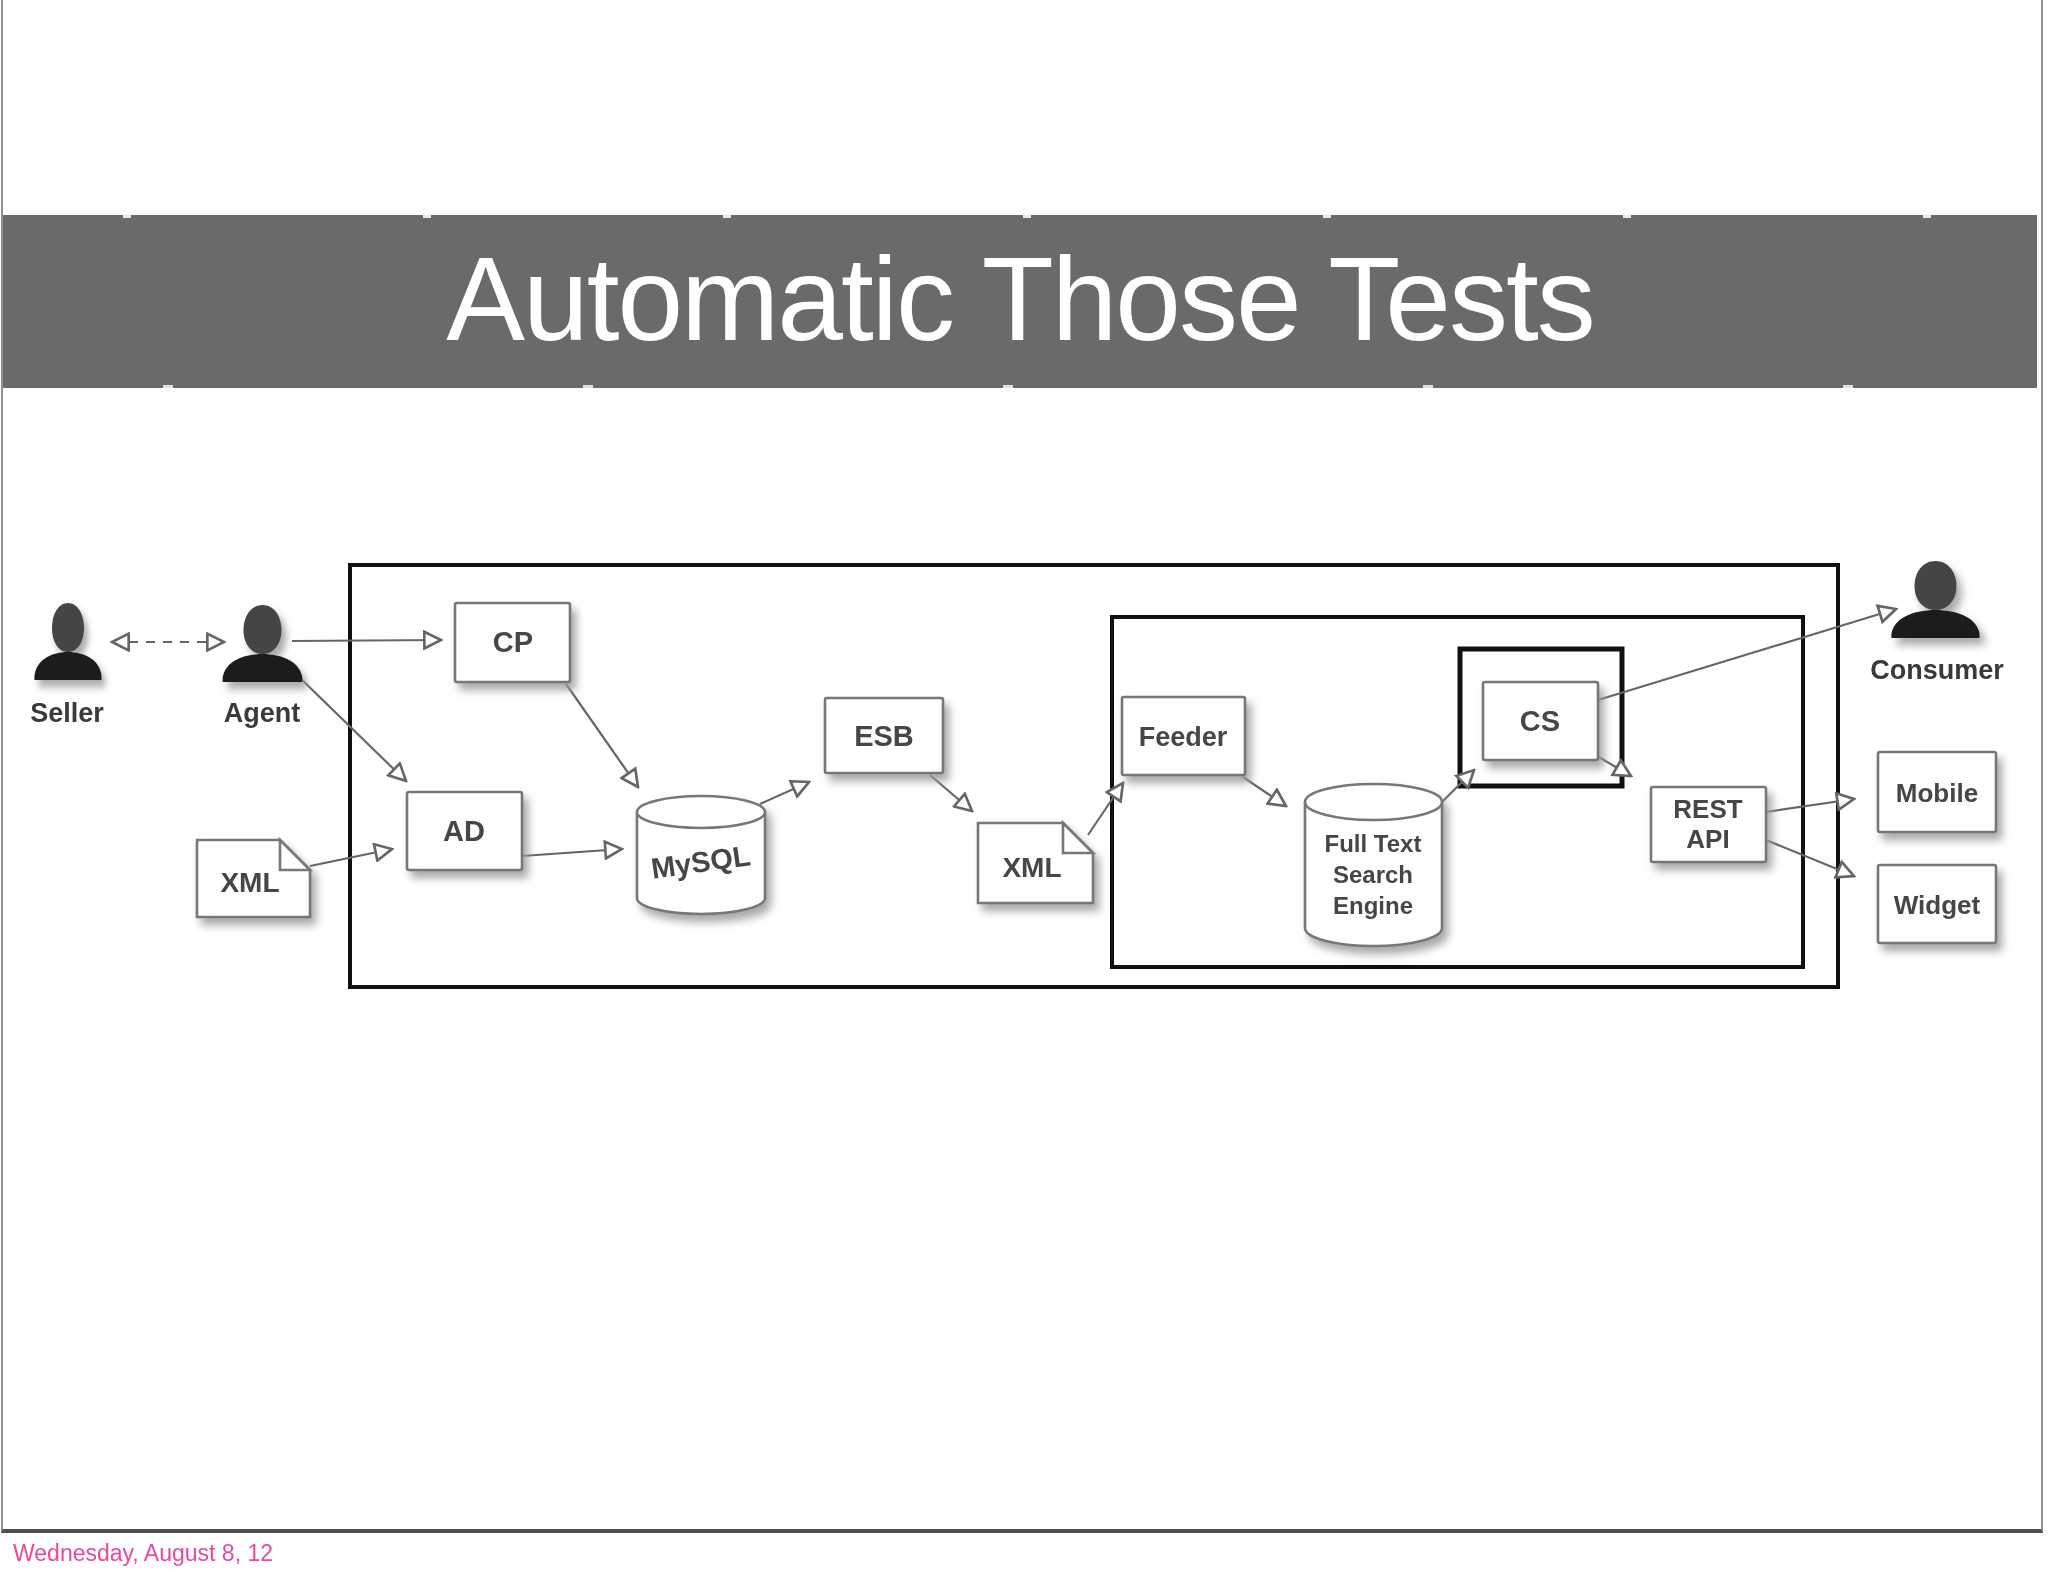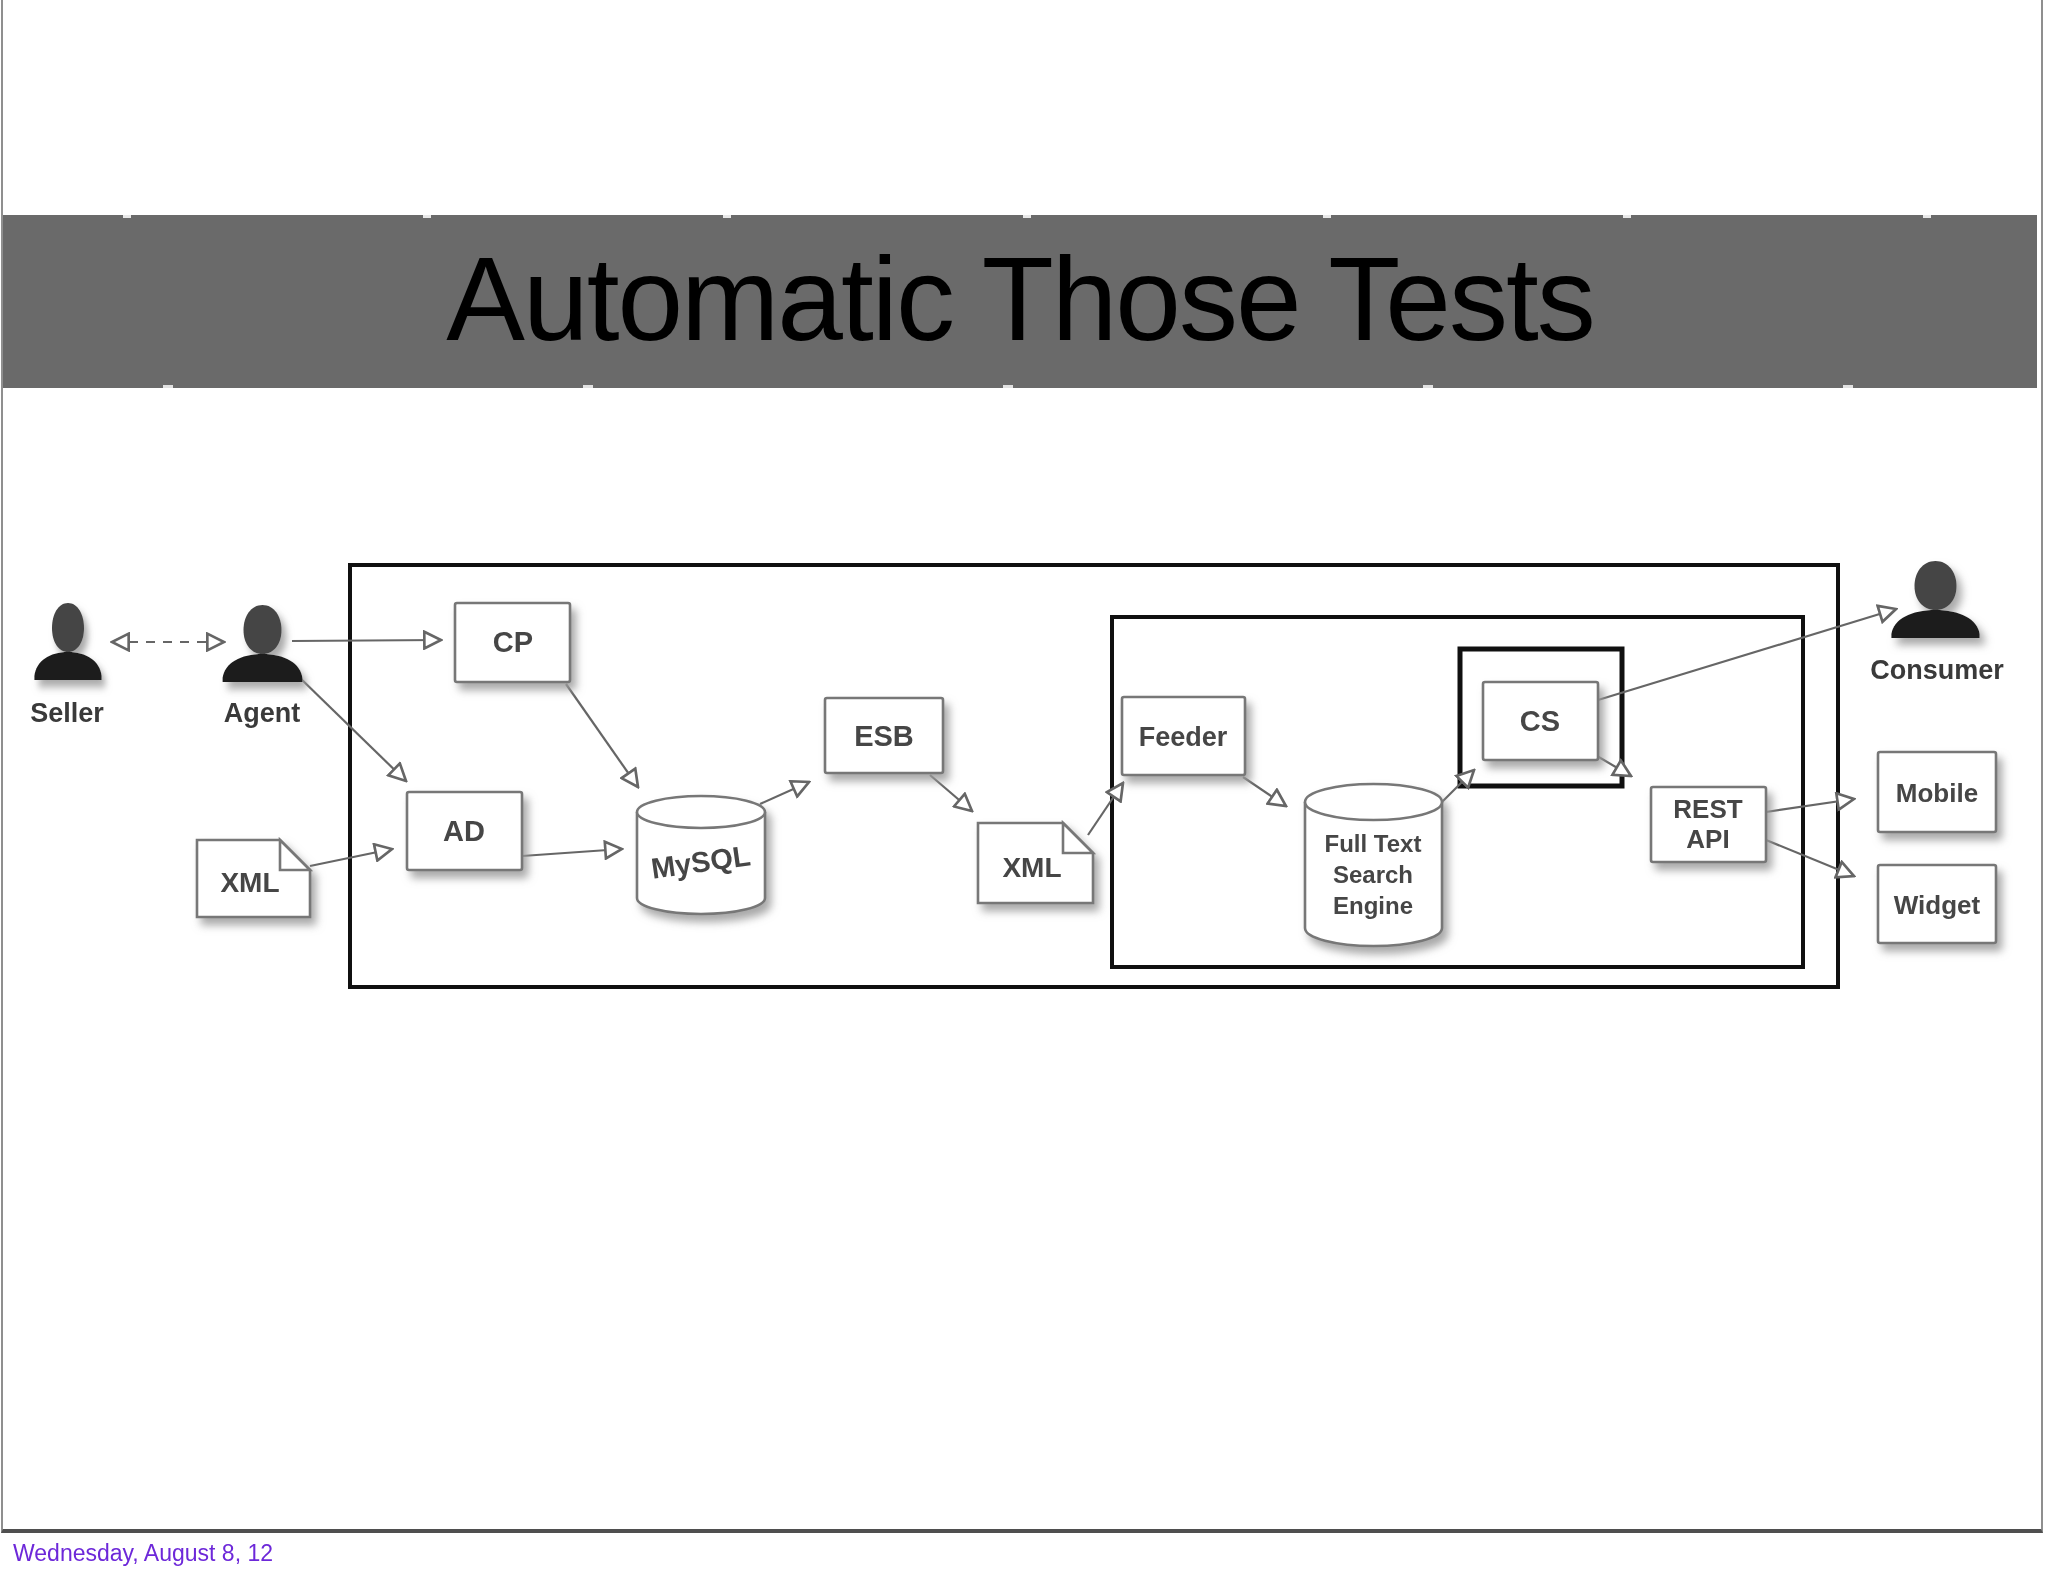--- a/index.html
+++ b/index.html
@@ -11,24 +11,24 @@
        border-bottom:4px solid #4f4f4f;}
   .banner{position:absolute;left:3px;top:215px;width:2034px;height:173px;background:#6a6a6a;
        display:flex;align-items:center;justify-content:center;}
   
   .banner::before{content:"";position:absolute;left:0;top:-1px;width:100%;height:4px;
        background:repeating-linear-gradient(90deg,rgba(255,255,255,0) 0 120px,
        rgba(255,255,255,.85) 120px 128px,rgba(255,255,255,0) 128px 300px);}
   .banner::after{content:"";position:absolute;left:0;bottom:-1px;width:100%;height:4px;
        background:repeating-linear-gradient(90deg,rgba(255,255,255,0) 0 160px,
        rgba(255,255,255,.8) 160px 170px,rgba(255,255,255,0) 170px 420px);}
-  .banner h1{margin:10px;color:#000000;font-size:118px;font-weight:400;letter-spacing:-2px;
+  .banner h1{margin:10px;color:#ffffff;font-size:118px;font-weight:400;letter-spacing:-2px;
        line-height:1;transform:translateY(-3px);white-space:nowrap;}
   .diagram{position:absolute;left:0;top:540px;width:2048px;height:470px;}
-  .footer{position:absolute;left:13px;top:1540px;font-size:23px;color:#6d28d9;}
+  .footer{position:absolute;left:13px;top:1540px;font-size:23px;color:#ec4899;}
   
   text{font-family:"Liberation Sans",sans-serif;}
   .bl{font-weight:700;fill:#464646;text-anchor:middle;}
   .al{font-weight:700;fill:#3a3a3a;text-anchor:middle;}
   .node-shape{fill:#ffffff;stroke:#777777;stroke-width:2.6px;}
   .edge{stroke:#666666;stroke-width:2.2px;fill:none;}
   .frame-rect{fill:none;stroke:#101010;}
 </style>
 </head>
 <body>

